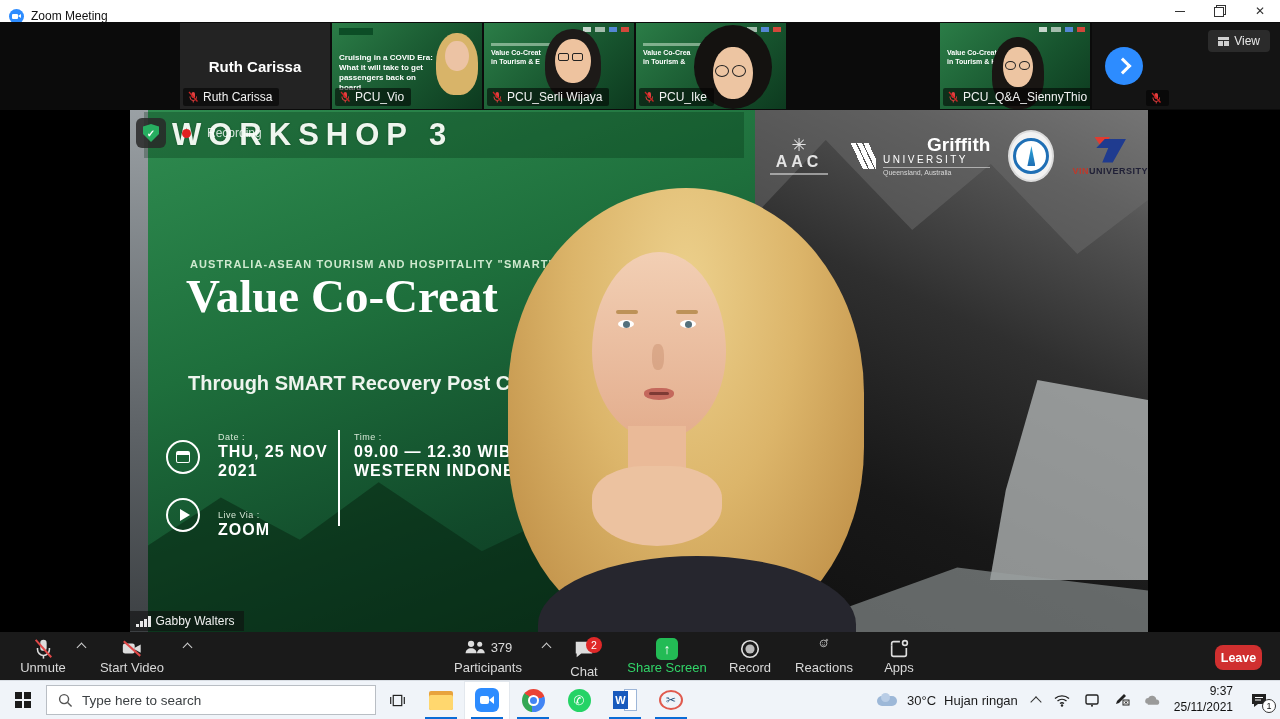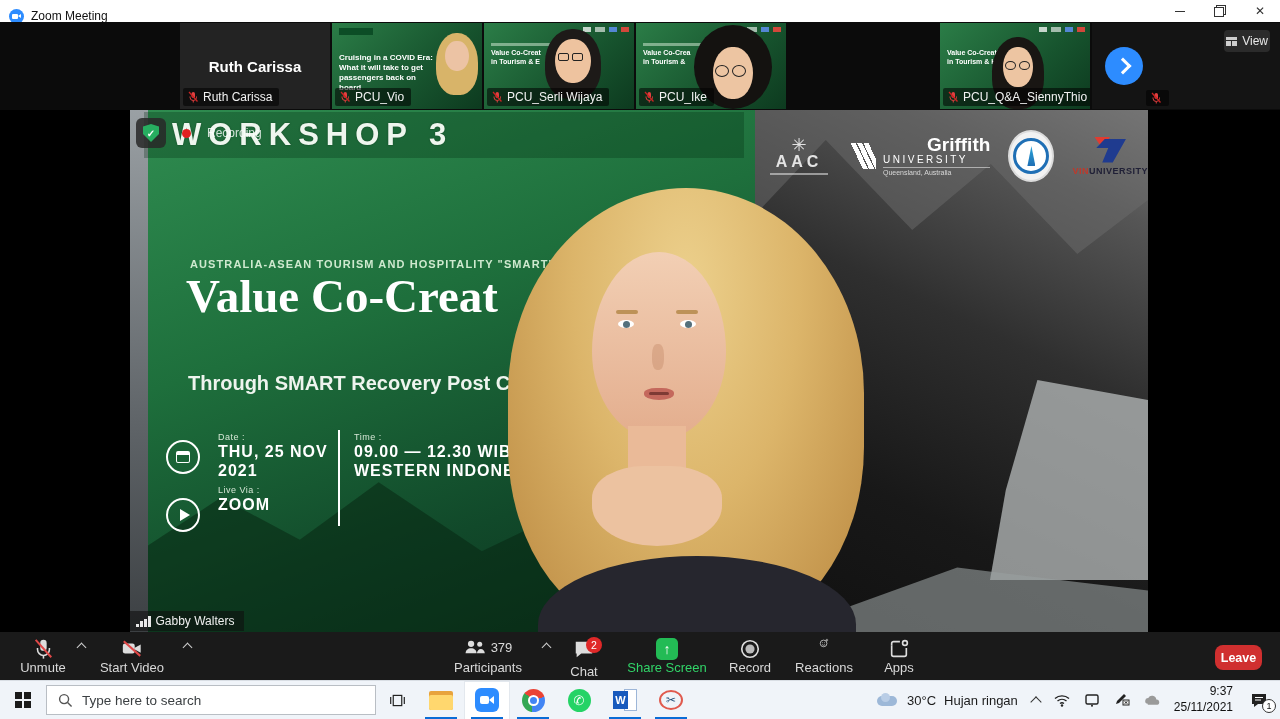--- a/index.html
+++ b/index.html
@@ -51,21 +51,21 @@
   .mp-glasses i { width:11px; height:8px; border:1.5px solid #222; border-radius:2px; }
   .mini-photo { position:absolute; left:26px; top:5px; width:100px; height:70px;
                 background:linear-gradient(180deg,#bfe9ef 0 26%,#35b4c6 26% 52%,#7fd0d8 52% 58%,#efe3cd 58% 100%); }
   .kangaroo { position:absolute; width:14px; height:8px; background:#8a5a33; border-radius:60% 40% 40% 40%; }
   .kangaroo::after { content:""; position:absolute; right:-5px; top:3px; width:7px; height:2px; background:#8a5a33; }
   .next-btn { position:absolute; left:1105px; top:25px; width:38px; height:38px; border-radius:50%;
               background:#2d8cff; border:none; color:#fff; display:flex; align-items:center; justify-content:center; }
   .next-btn::before { content:""; width:9px; height:9px; border-top:3px solid #fff; border-right:3px solid #fff;
               transform:rotate(45deg); margin-left:-3px; }
   .view-btn { position:absolute; right:10px; top:8px; height:22px; background:#2b2b2b; border-radius:4px;
-              display:flex; align-items:center; gap:5px; padding:0 2px; color:#e8e8e8; font-size:12px; }
+              display:flex; align-items:center; gap:5px; padding:0 10px; color:#e8e8e8; font-size:12px; }
   .view-grid-icon { width:11px; height:9px; background:
       linear-gradient(#cfcfcf,#cfcfcf) 0 0/11px 3px no-repeat,
       linear-gradient(#cfcfcf,#cfcfcf) 0 4px/5px 5px no-repeat,
       linear-gradient(#cfcfcf,#cfcfcf) 6px 4px/5px 5px no-repeat; }
 
   
   .stage { position:absolute; top:110px; left:0; width:1280px; height:522px; background:#000; }
   .video { position:absolute; left:130px; top:0; width:1018px; height:522px; overflow:hidden; background:#123; }
   .cam-strip { position:absolute; left:0; top:0; width:18px; height:522px;
                background:linear-gradient(180deg,#9aa0a4,#5f6468 60%,#3c4043); }
@@ -152,21 +152,21 @@
   .meta-icon { position:absolute; width:34px; height:34px; border:2px solid #fff; border-radius:50%;
                display:flex; align-items:center; justify-content:center; color:#fff; }
   .meta-icon.cal { left:0; top:14px; font-size:13px; }
   .meta-icon.play { left:0; top:72px; }
   .meta-icon.play::before { content:""; margin-left:3px; border-top:6px solid transparent; border-bottom:6px solid transparent;
                border-left:10px solid #fff; }
   .cal-glyph { width:14px; height:12px; border:1.5px solid #fff; border-top:4px solid #fff; border-radius:2px; }
   .meta-label { font-size:9px; color:#d5e6d5; letter-spacing:.5px; }
   .meta-value { font-size:16px; font-weight:bold; letter-spacing:1px; line-height:1.2; }
   .meta-col1 { position:absolute; left:52px; top:6px; width:120px; }
-  .meta-col1 .via { margin-top:5px; }
+  .meta-col1 .via { margin-top:30px; }
   .meta-divider { position:absolute; left:172px; top:4px; width:2px; height:96px; background:#fff; }
   .meta-col2 { position:absolute; left:188px; top:6px; width:260px; }
 
   .name-tag { position:absolute; left:0; bottom:1px; background:rgba(15,15,15,.6); display:flex;
               align-items:center; gap:5px; padding:3px 10px 3px 6px; }
   .name-tag span { color:#f0f0f0; font-size:12px; }
   .audio-bars { display:flex; align-items:flex-end; gap:1.5px; height:11px; }
   .audio-bars i { width:2.5px; background:#e8e8e8; display:block; }
   .audio-bars i:nth-child(1){height:3px}.audio-bars i:nth-child(2){height:6px}
   .audio-bars i:nth-child(3){height:8px}.audio-bars i:nth-child(4){height:11px}

